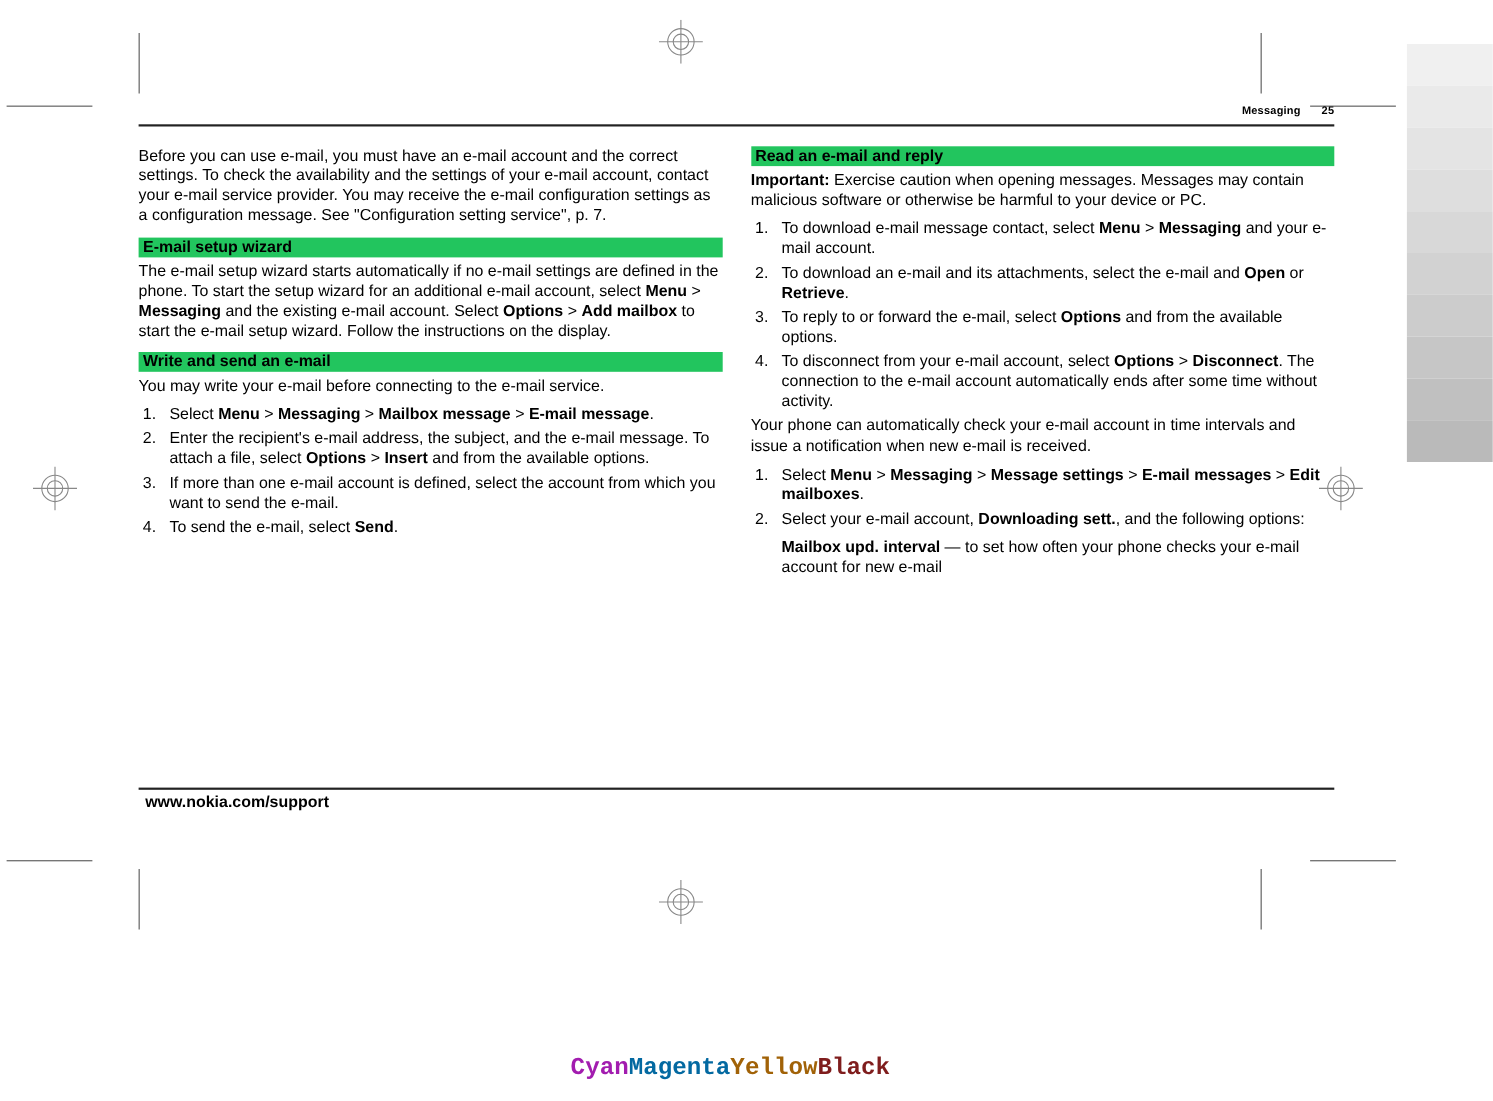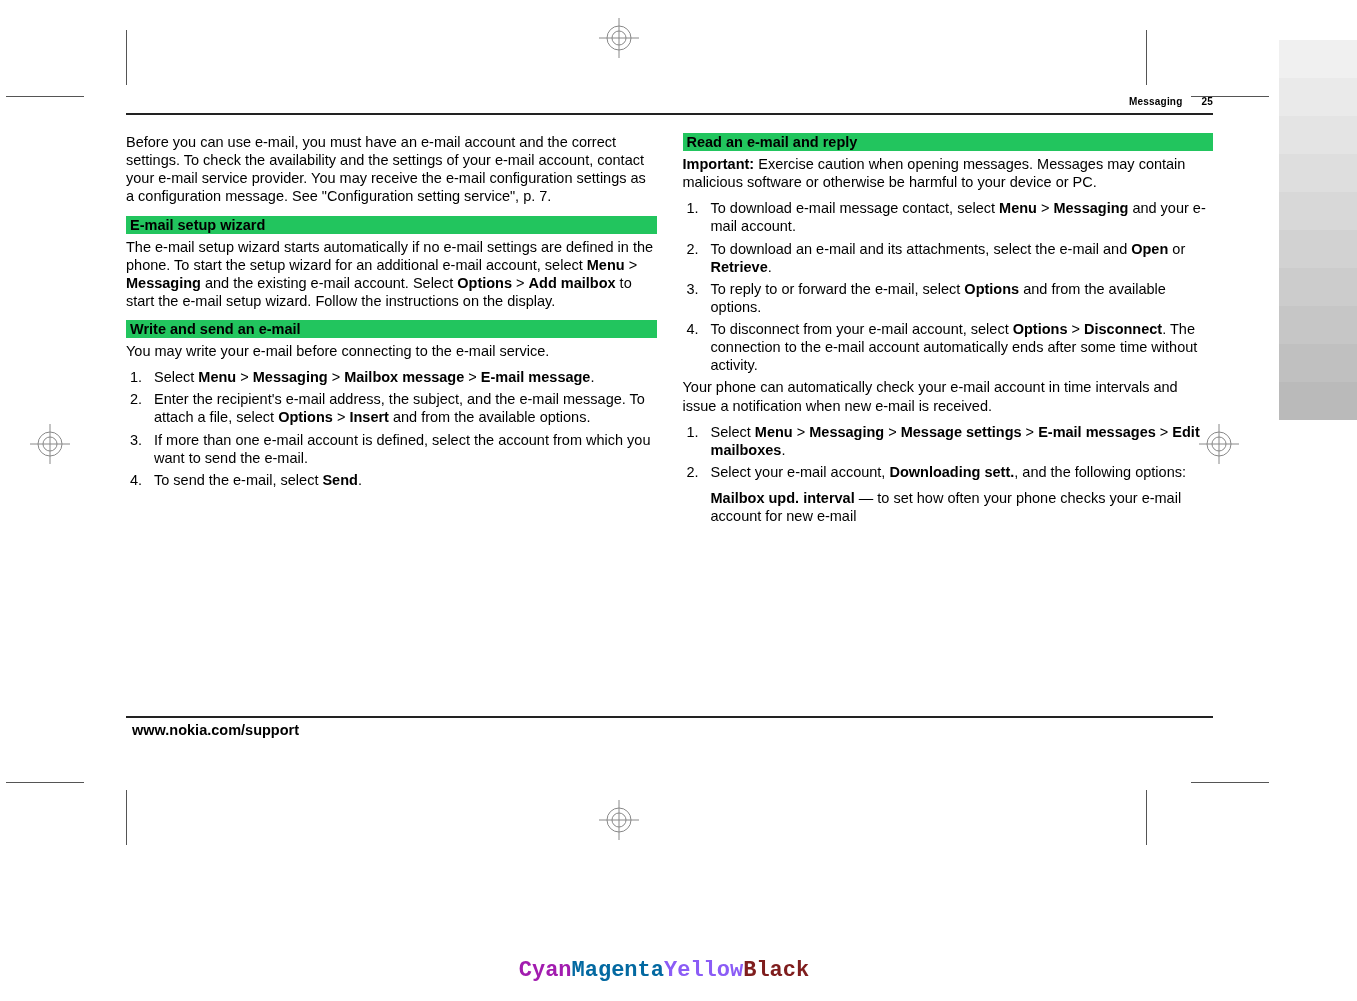--- a/index.html
+++ b/index.html
@@ -116,21 +116,21 @@
     position: absolute;
     left: 50%;
     bottom: 18px;
     transform: translateX(-55%);
     font-family: "Courier New", monospace;
     font-size: 22px;
     font-weight: bold;
   }
   .cyan { color: #a21caf; }
   .magenta { color: #0369a1; }
-  .yellow { color: #8b5cf6; }
+  .yellow { color: #a16207; }
   .black { color: #7f1d1d; }
 </style>
 </head>
 <body>
 
 <div class="tabs">
   <div class="tab"></div>
   <div class="tab"></div>
   <div class="tab"></div>
   <div class="tab"></div>

